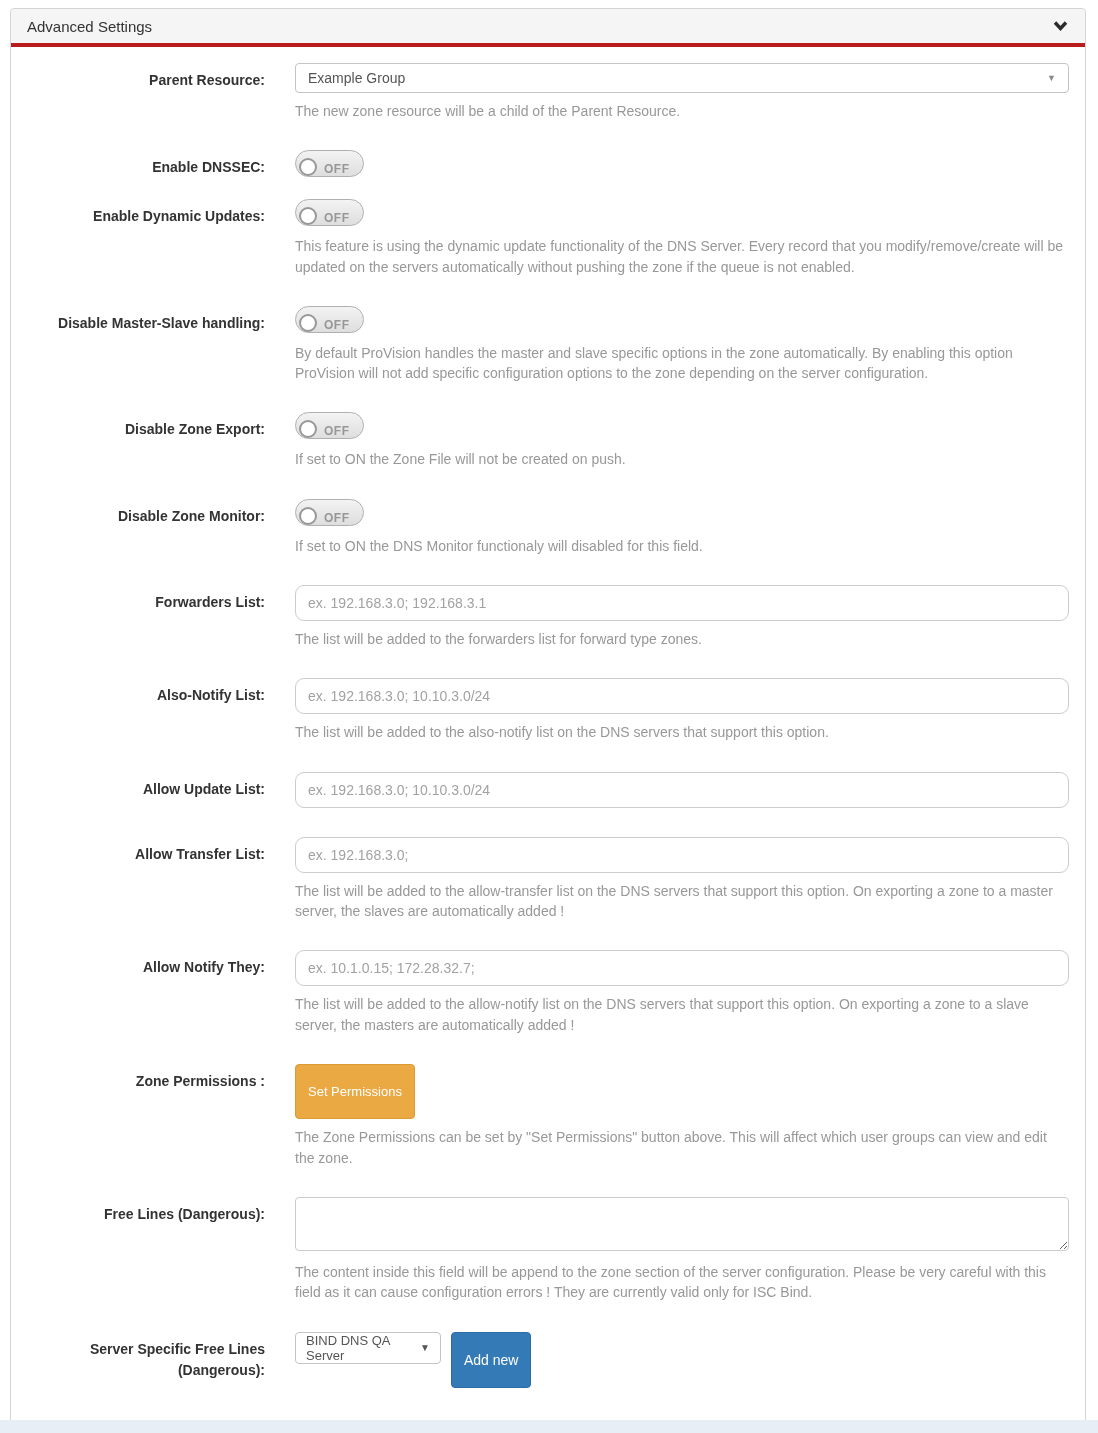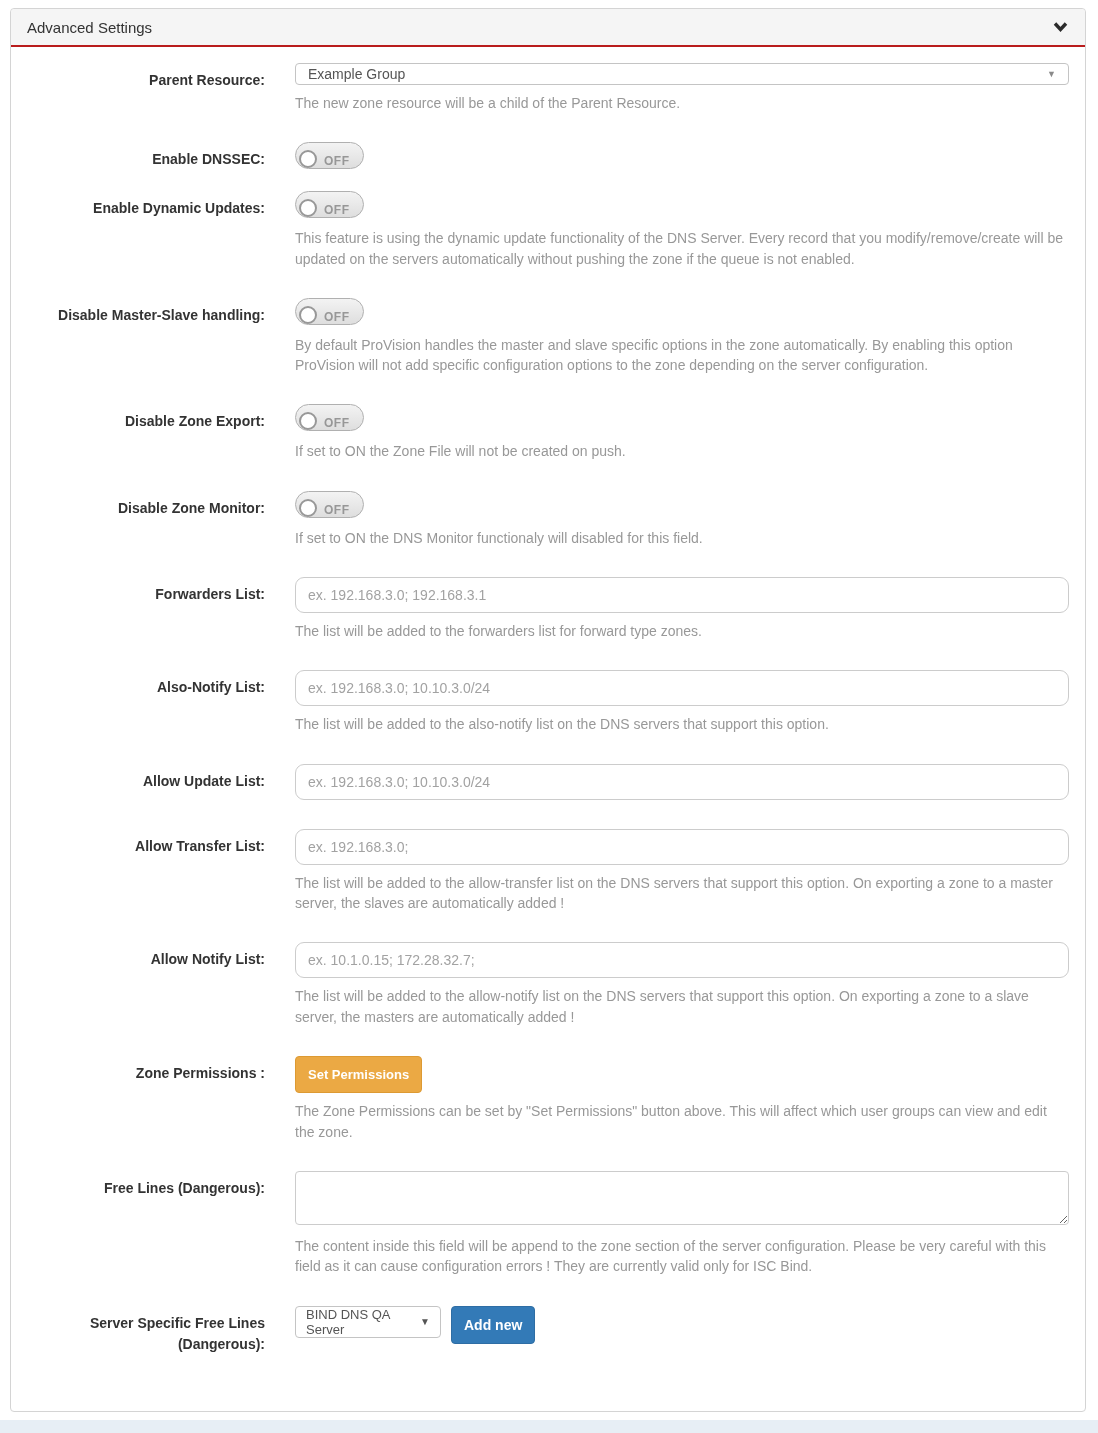--- a/index.html
+++ b/index.html
@@ -18,21 +18,21 @@
   }
   .panel {
     position: absolute; left: 10px; top: 8px;
     width: 1076px;
     background: #fff;
     border: 1px solid #d4d4d4;
     border-radius: 4px;
   }
   .panel-heading {
     background: #f5f5f5;
-    border-bottom: 2px solid #b91c1c;
+    border-bottom: 4px solid #b91c1c;
     border-radius: 4px 4px 0 0;
     height: 38px;
     padding: 0 16px;
     display: flex;
     align-items: center;
     justify-content: space-between;
   }
   .panel-title { font-size: 15px; color: #333; }
   .chevron { display: flex; align-items: center; cursor: pointer; }
   .panel-body { padding: 16px 16px 27px 26px; }
@@ -70,21 +70,21 @@
     width: 100%; height: 54px;
     border: 1px solid #ccc; border-radius: 4px;
     padding: 6px 12px;
     font-size: 14px; color: #555;
     font-family: "Liberation Sans", sans-serif;
     resize: vertical;
   }
 
   
   .select-box {
-    width: 100%; height: 22px;
+    width: 100%; height: 30px;
     border: 1px solid #c4c4c4; border-radius: 4px;
     background: #fff;
     display: flex; align-items: center; justify-content: space-between;
     padding: 0 12px;
     color: #555;
     cursor: pointer;
   }
   .select-box .caret { color: #8a8a8a; font-size: 9px; }
   .select-box.small {
     width: 146px; height: 32px;
@@ -117,28 +117,27 @@
     font-weight: bold;
     font-size: 12px;
     margin-left: 7px;
     letter-spacing: 0.5px;
   }
 
   
   .btn {
     display: inline-block;
     border-radius: 4px;
-    padding: 10px 12px;
+    padding: 19px 12px;
     font-size: 13px;
     color: #fff;
     border: 1px solid transparent;
     cursor: pointer;
     font-family: "Liberation Sans", sans-serif;
     line-height: 1.2;
-    font-weight: bold;
   }
   .btn-warning { background: #eba944; border-color: #dd9a33; }
   .btn-primary { background: #337ab7; border-color: #2e6da4; font-size: 14px; }
 
   .inline-row { display: flex; align-items: flex-start; gap: 10px; }
 </style>
 </head>
 <body>
 
 <div class="panel">
@@ -243,21 +242,21 @@
 
     <div class="form-group">
       <div class="label-col">Allow Transfer List:</div>
       <div class="control-col">
         <input type="text" class="text-input" placeholder="ex. 192.168.3.0;" style="">
         <div class="help-block">The list will be added to the allow-transfer list on the DNS servers that support this option. On exporting a zone to a master server, the slaves are automatically added !</div>
       </div>
     </div>
 
     <div class="form-group">
-      <div class="label-col">Allow Notify List:</div>
+      <div class="label-col">Allow Notify They:</div>
       <div class="control-col">
         <input type="text" class="text-input" placeholder="ex. 10.1.0.15; 172.28.32.7;" style="">
         <div class="help-block">The list will be added to the allow-notify list on the DNS servers that support this option. On exporting a zone to a slave server, the masters are automatically added !</div>
       </div>
     </div>
 
 
     <div class="form-group">
       <div class="label-col">Zone Permissions :</div>
       <div class="control-col">

